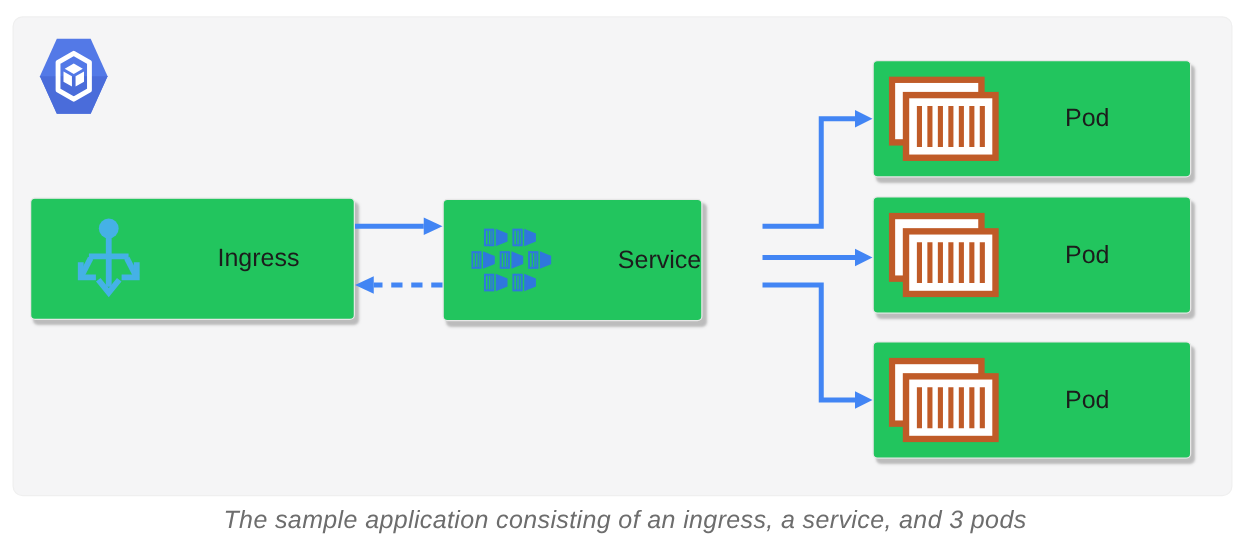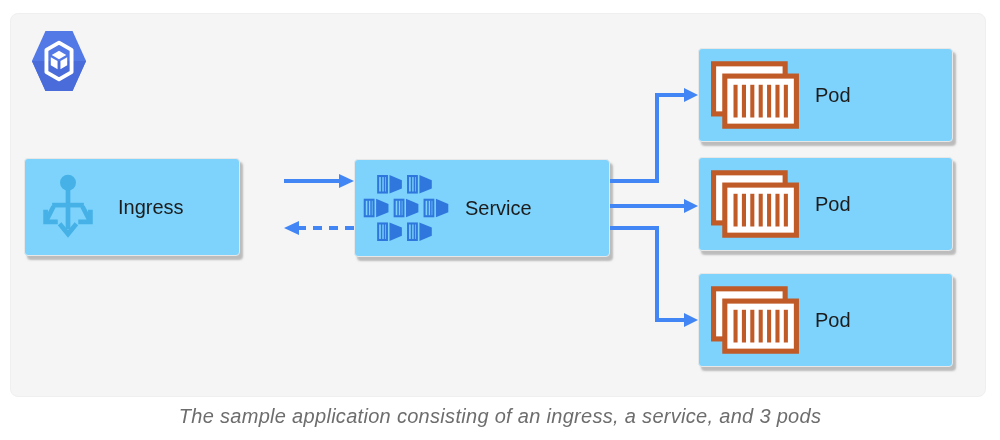--- a/index.html
+++ b/index.html
@@ -24,37 +24,38 @@
   }
 
   .gke-logo {
     position: absolute;
     left: 30px; top: 27px;
     width: 58px; height: 68px;
   }
 
   .node {
     position: absolute;
-    background: #7dd3fc;
+    background: #22c55e;
     border: 1px solid #e7e7e7;
     border-radius: 4px;
     box-shadow: 3px 4px 2px rgba(140,140,140,0.55);
     display: flex;
     align-items: center;
+    gap: 37px;
   }
   .node-label {
     font-size: 20px;
     color: #1c1c1c;
     white-space: nowrap;
   }
 
-  .ingress-node { left: 24px; top: 158px; width: 216px; height: 98px; padding-left: 15px; }
+  .ingress-node { left: 24px; top: 158px; width: 260px; height: 98px; padding-left: 34px; }
   .ingress-node .icon { width: 56px; height: 66px; margin-right: 22px; }
 
-  .service-node { left: 354px; top: 159px; width: 256px; height: 98px; padding-left: 8px; }
+  .service-node { left: 354px; top: 159px; width: 208px; height: 98px; padding-left: 22px; }
   .service-node .icon { width: 86px; height: 66px; margin-right: 16px; }
 
   .pod-node { left: 698px; width: 255px; height: 94px; padding-left: 12px; }
   .pod-node .icon { width: 90px; height: 68px; margin-right: 14px; }
   .pod-1 { top: 48px; }
   .pod-2 { top: 157px; }
   .pod-3 { top: 273px; }
 
   .arrows { position: absolute; overflow: visible; }
   .arrows-left { left: 284px; top: 170px; width: 70px; height: 70px; }

